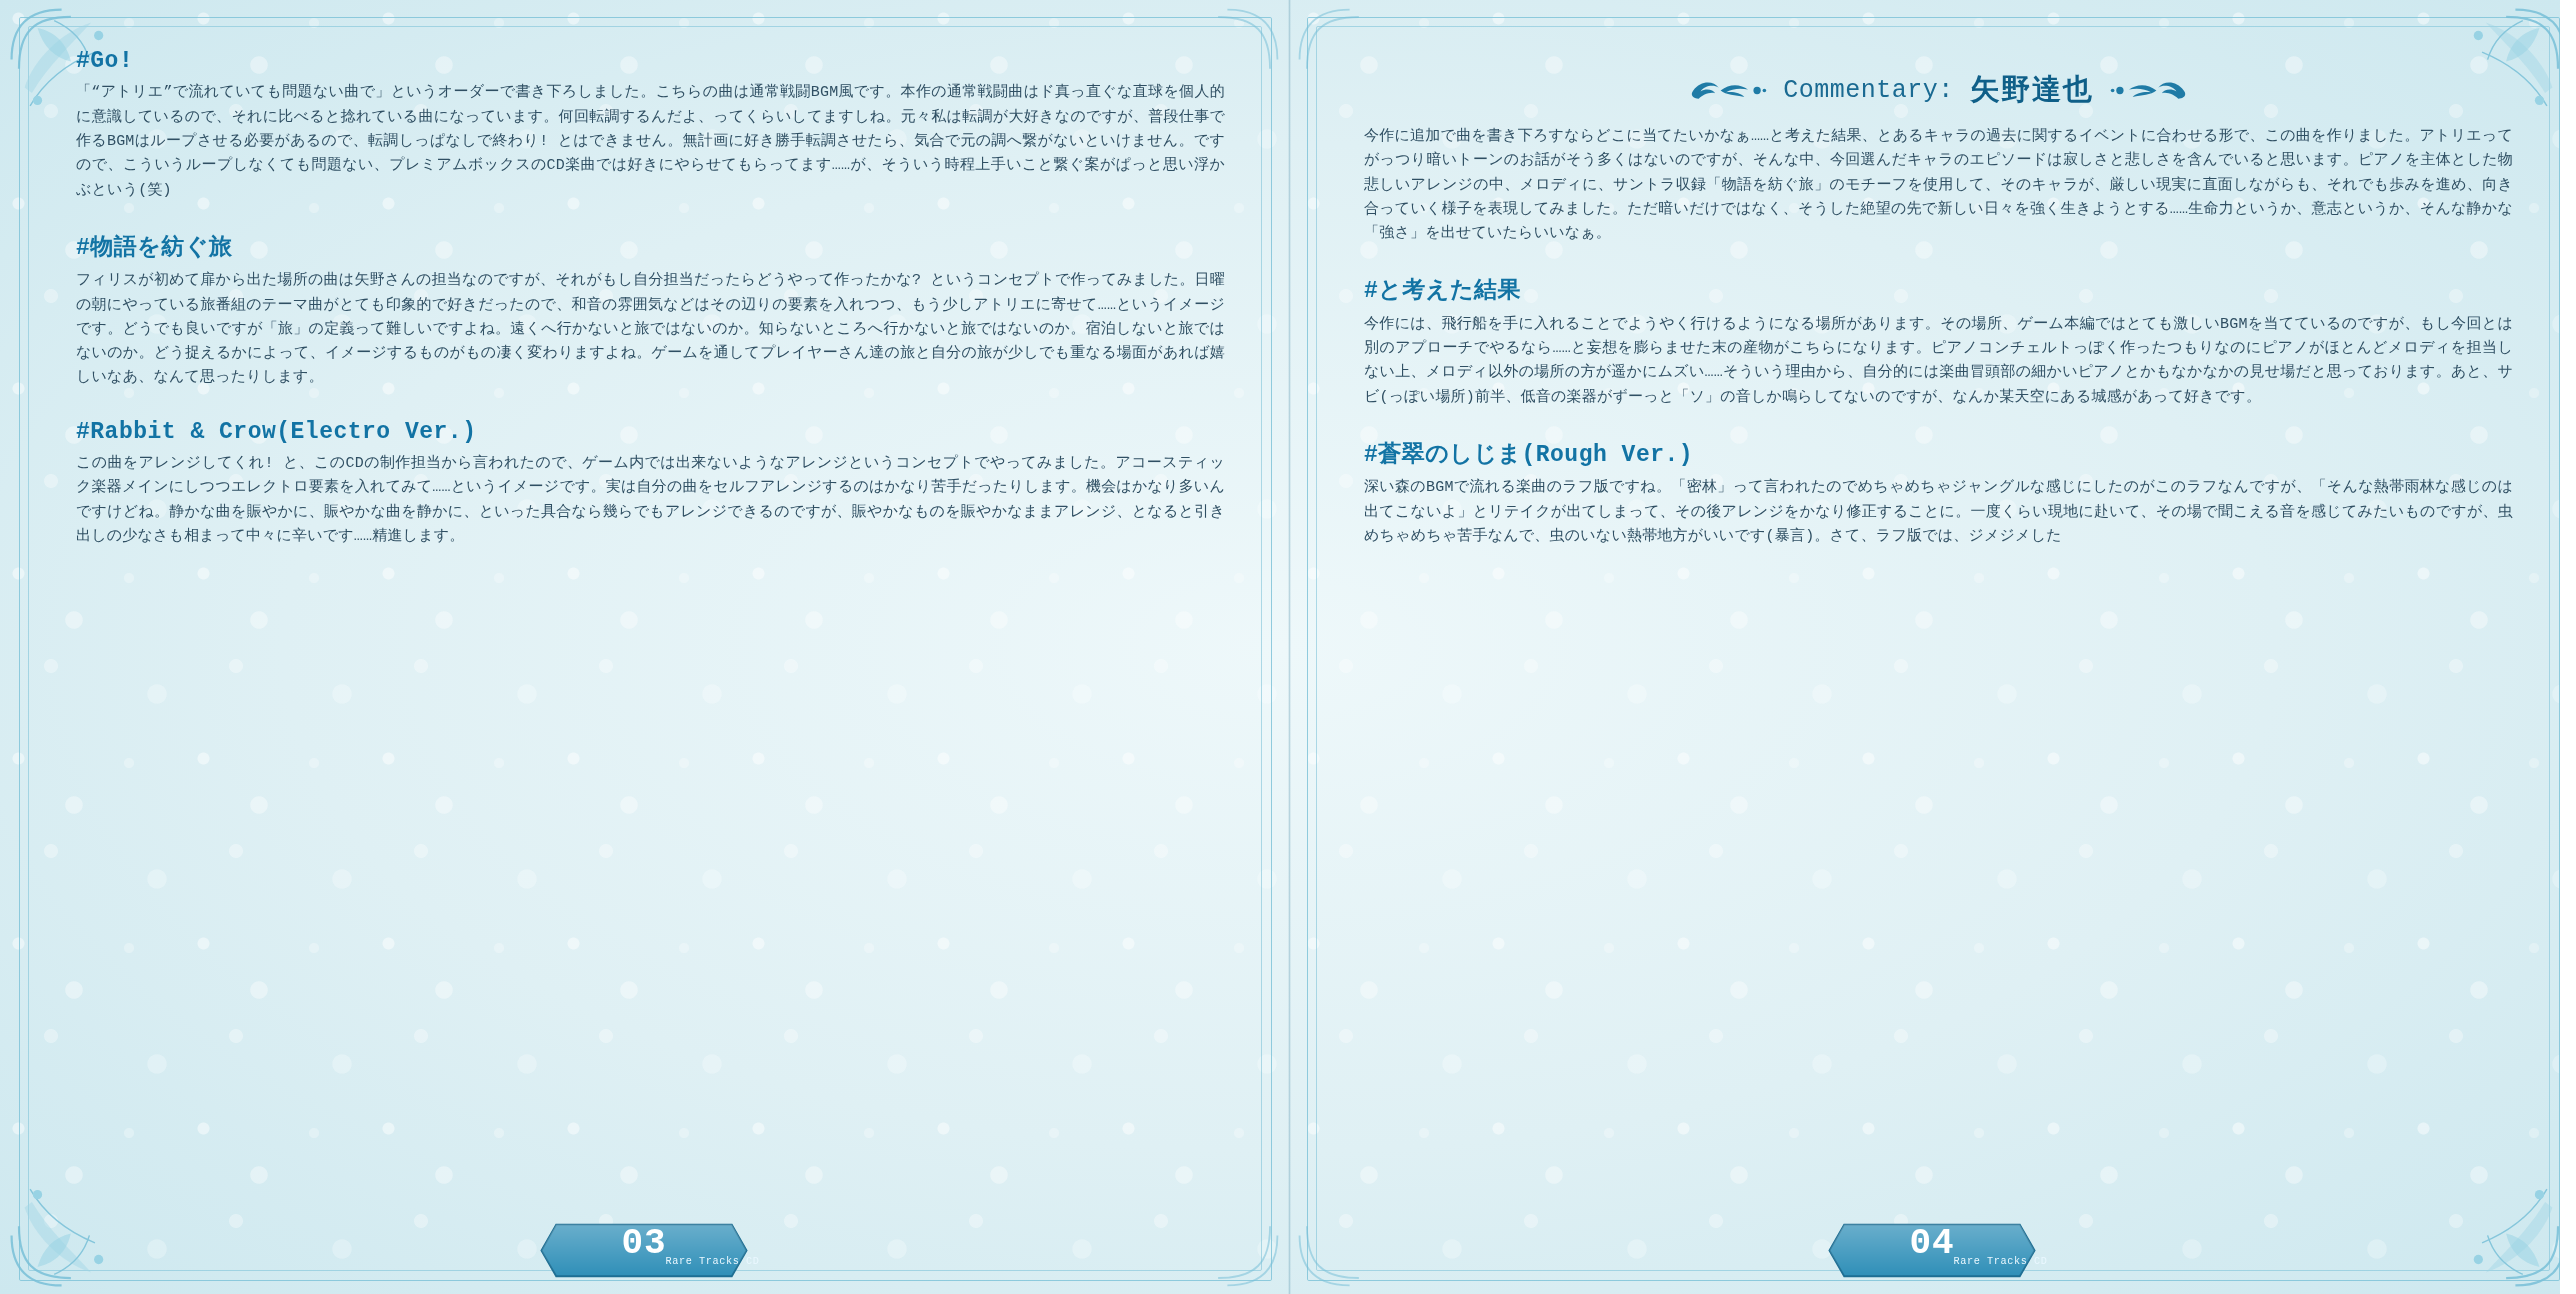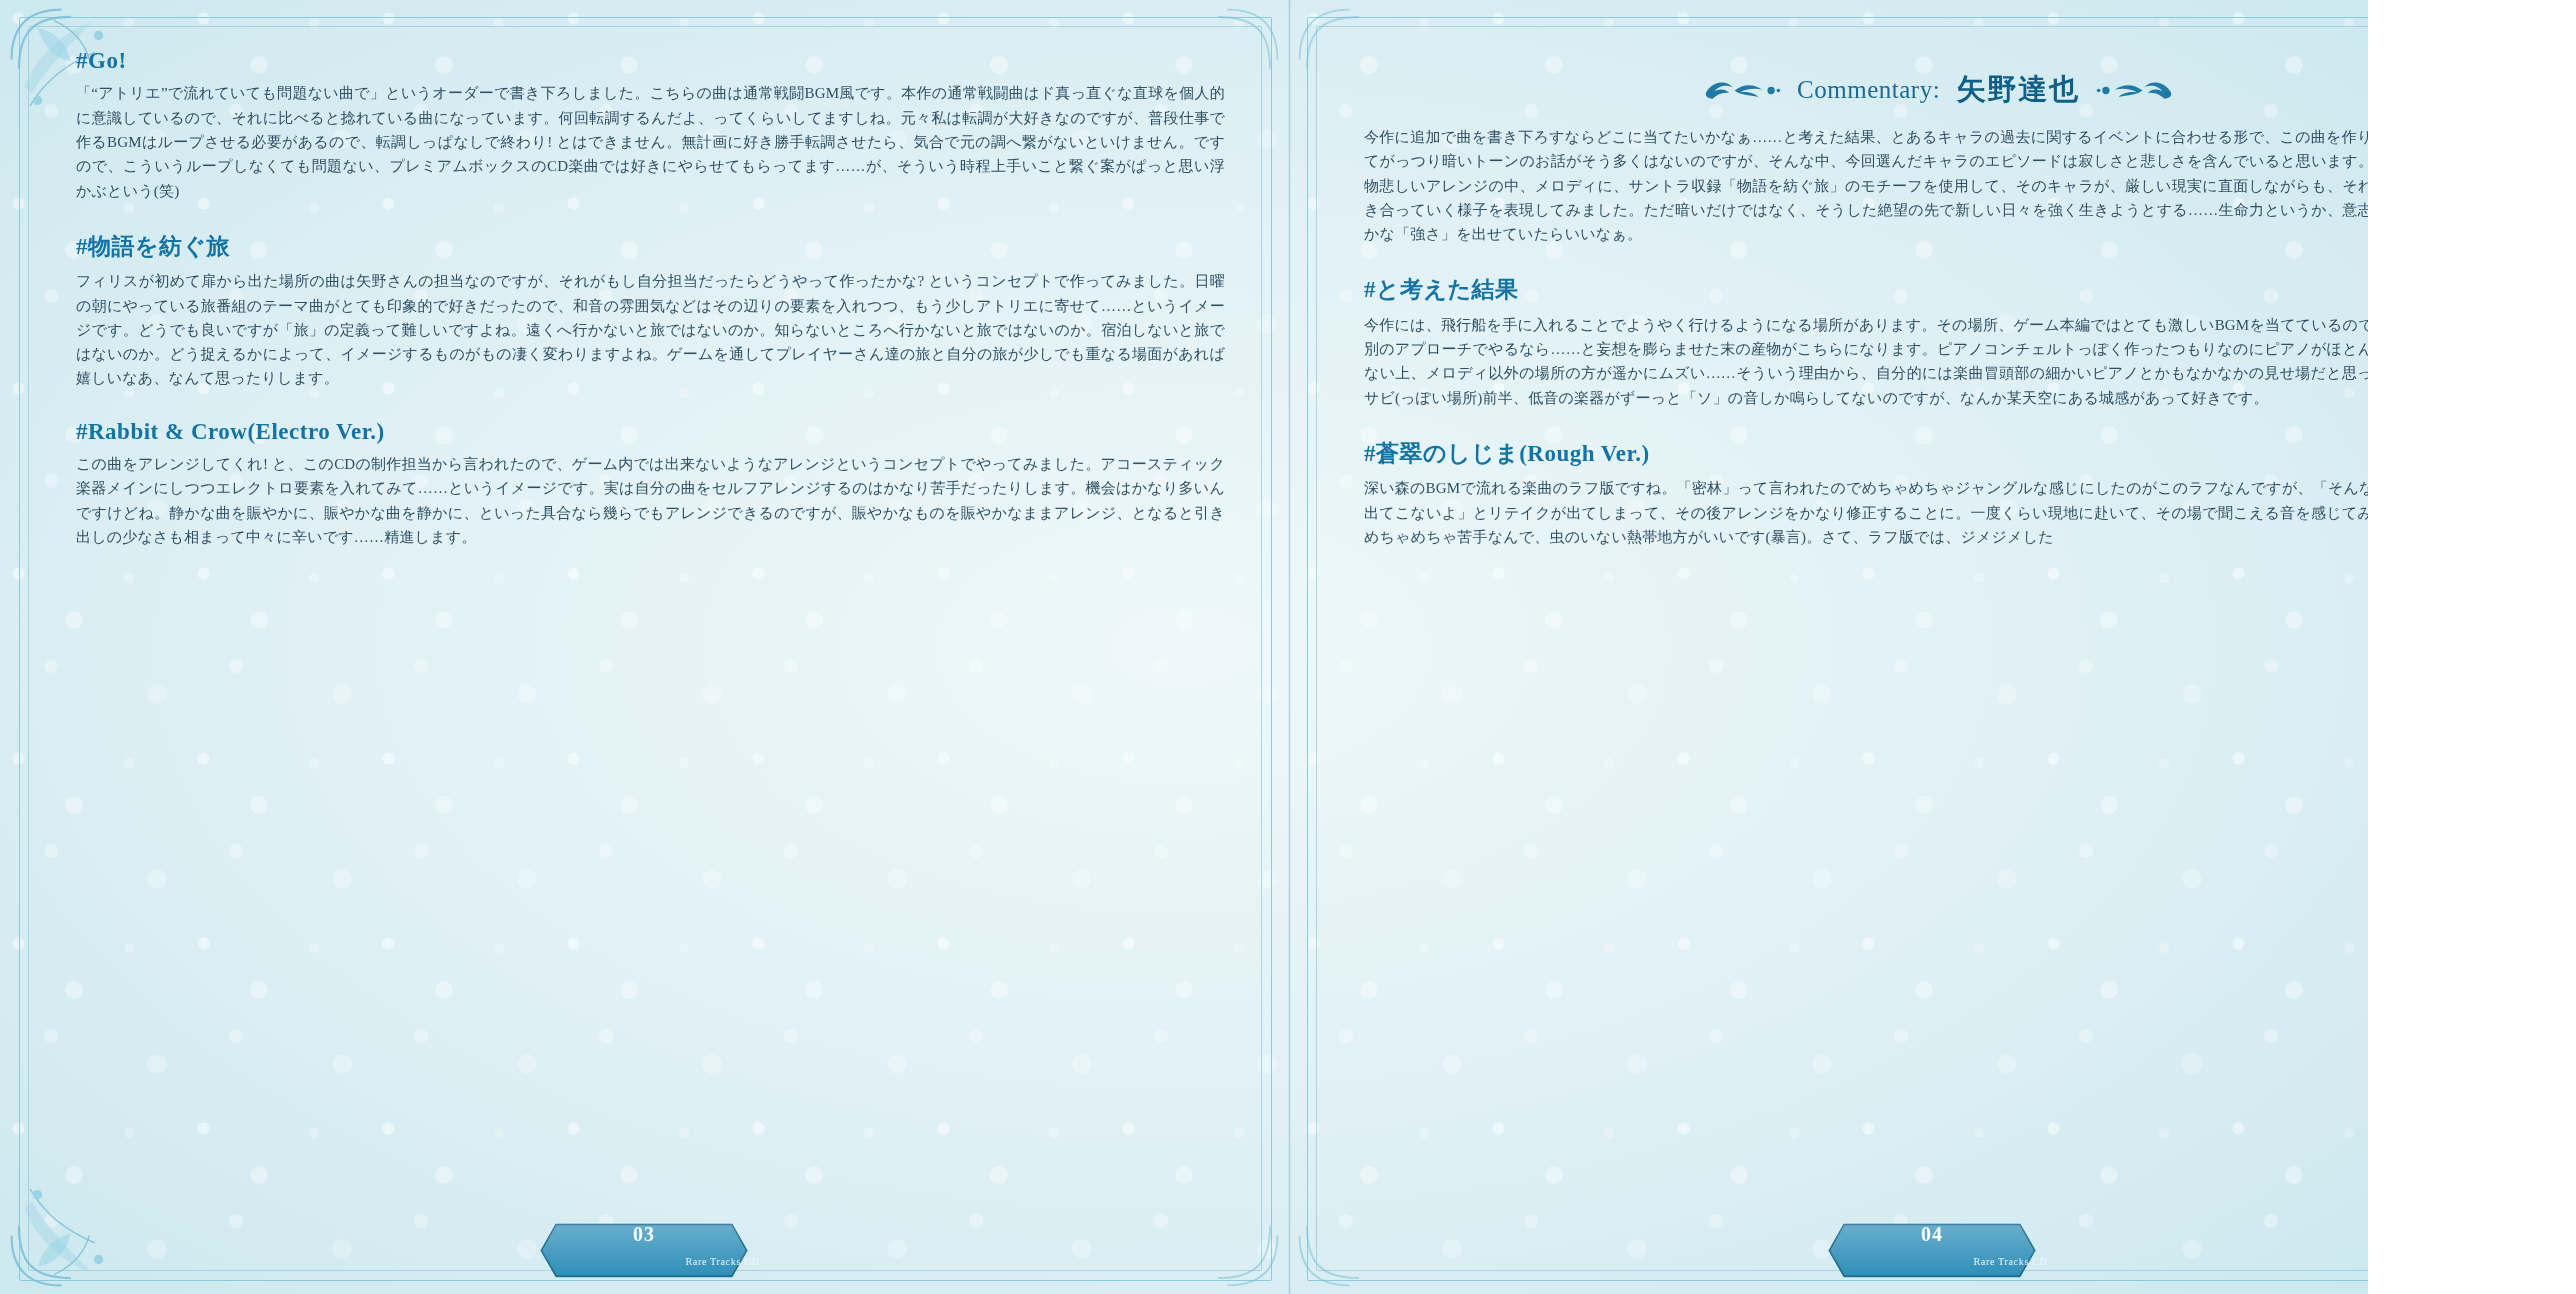--- a/index.html
+++ b/index.html
@@ -2,26 +2,26 @@
 <html style="font-size:15px"><head>
 <meta charset="utf-8">
 <style>
   html, body {
     margin: 0;
     padding: 0;
     background: #ffffff;
   }
   #page {
     position: relative;
-    width: 2368px;
+    width: 2560px;
     height: 1295px;
     overflow: hidden;
     background:
       radial-gradient(ellipse at 50% 50%, #eef8fa 0%, #dff0f4 55%, #cde8ef 100%);
-    font-family: Liberation Serif, serif;
+    font-family: Liberation Mono, monospace;
     color: #2b4f63;
   }
   
   #page::before {
     content: "";
     position: absolute;
     inset: 0;
     background-image:
       radial-gradient(circle at 18.5px 18.5px, rgba(255,255,255,0.55) 5.5px, rgba(255,255,255,0) 6.5px),
       radial-gradient(circle at 74px 65px, rgba(255,255,255,0.45) 8.3px, rgba(255,255,255,0) 9.2px),
@@ -137,21 +137,21 @@
     width: 231px;
     height: 65px;
   }
   .badge-ribbon svg { width: 100%; height: 100%; display: block; }
   .badge-num {
     position: absolute;
     top: 5.5px;
     left: 0;
     width: 100%;
     text-align: center;
-    font-size: 20px;
+    font-size: 36px;
     font-weight: bold;
     color: #ffffff;
     letter-spacing: 0.9px;
   }
   .badge-sub {
     position: absolute;
     top: 39px;
     left: 0;
     width: 100%;
     text-align: right;

